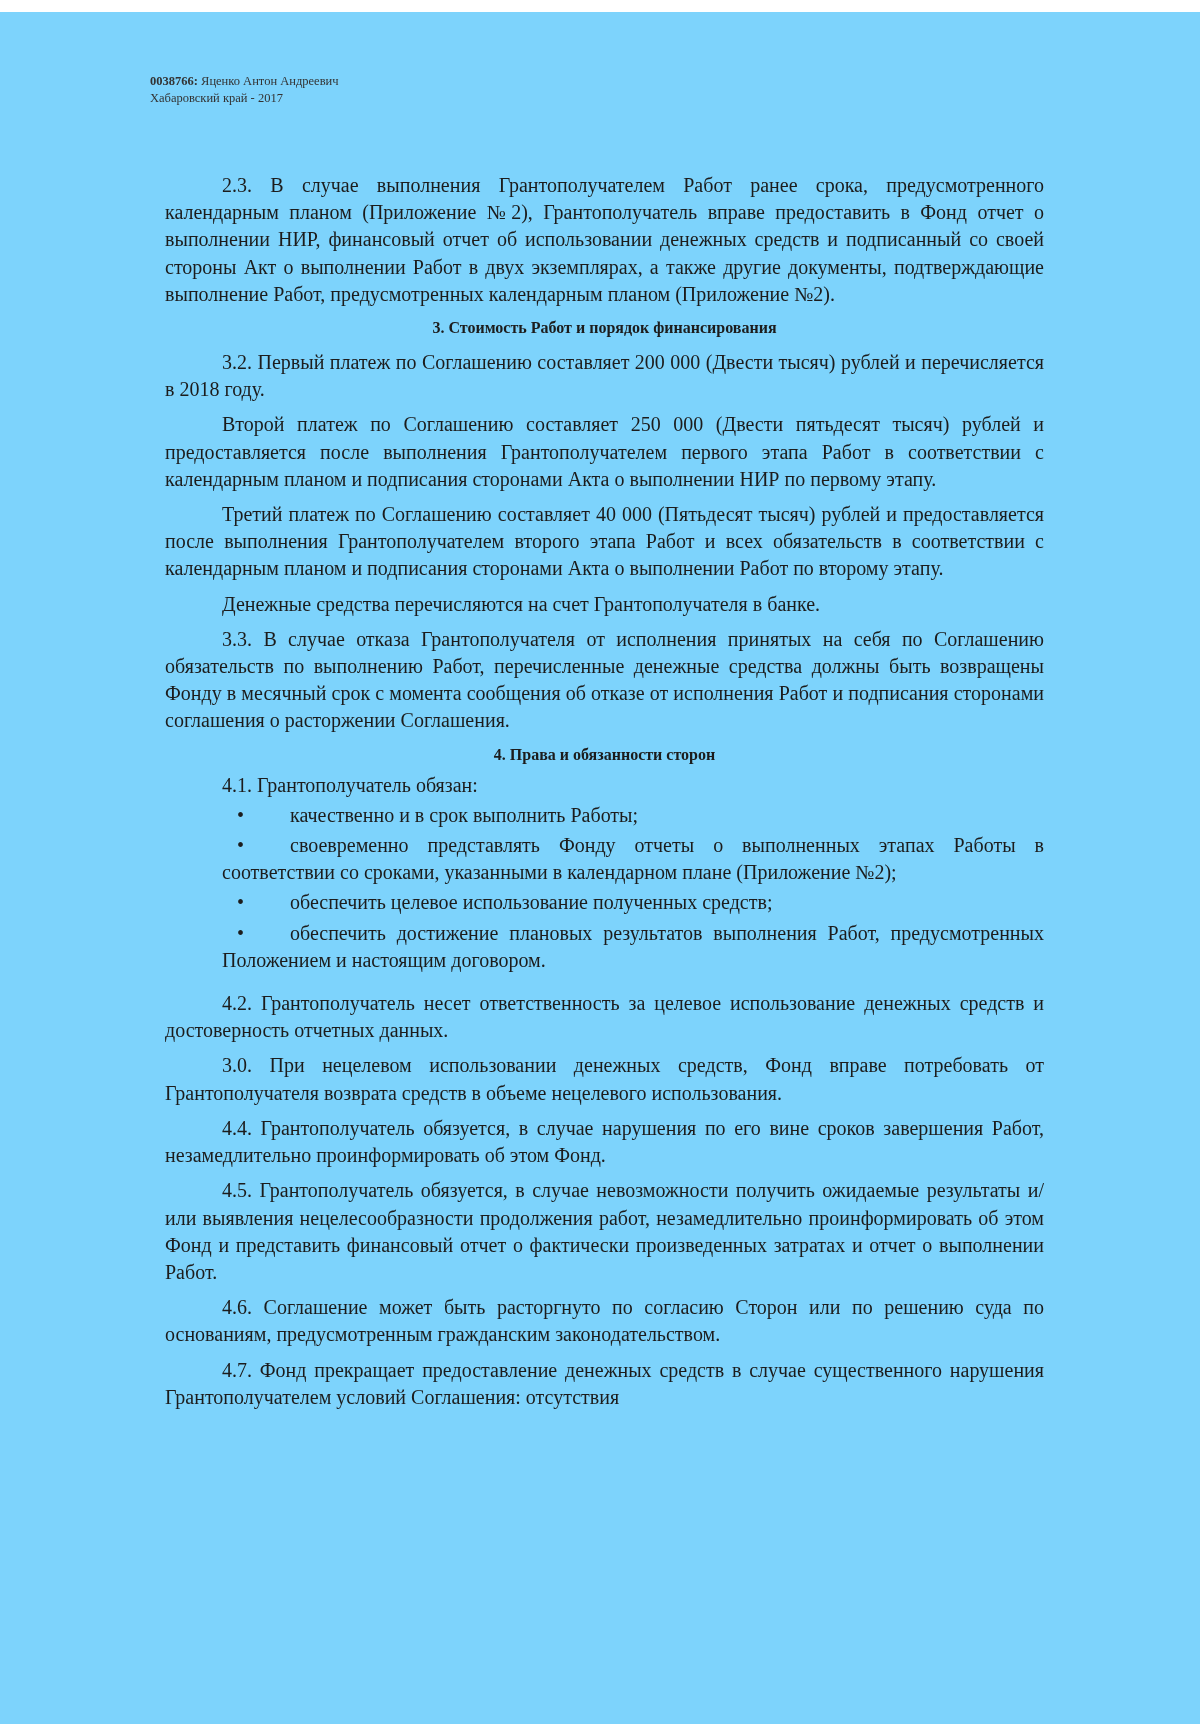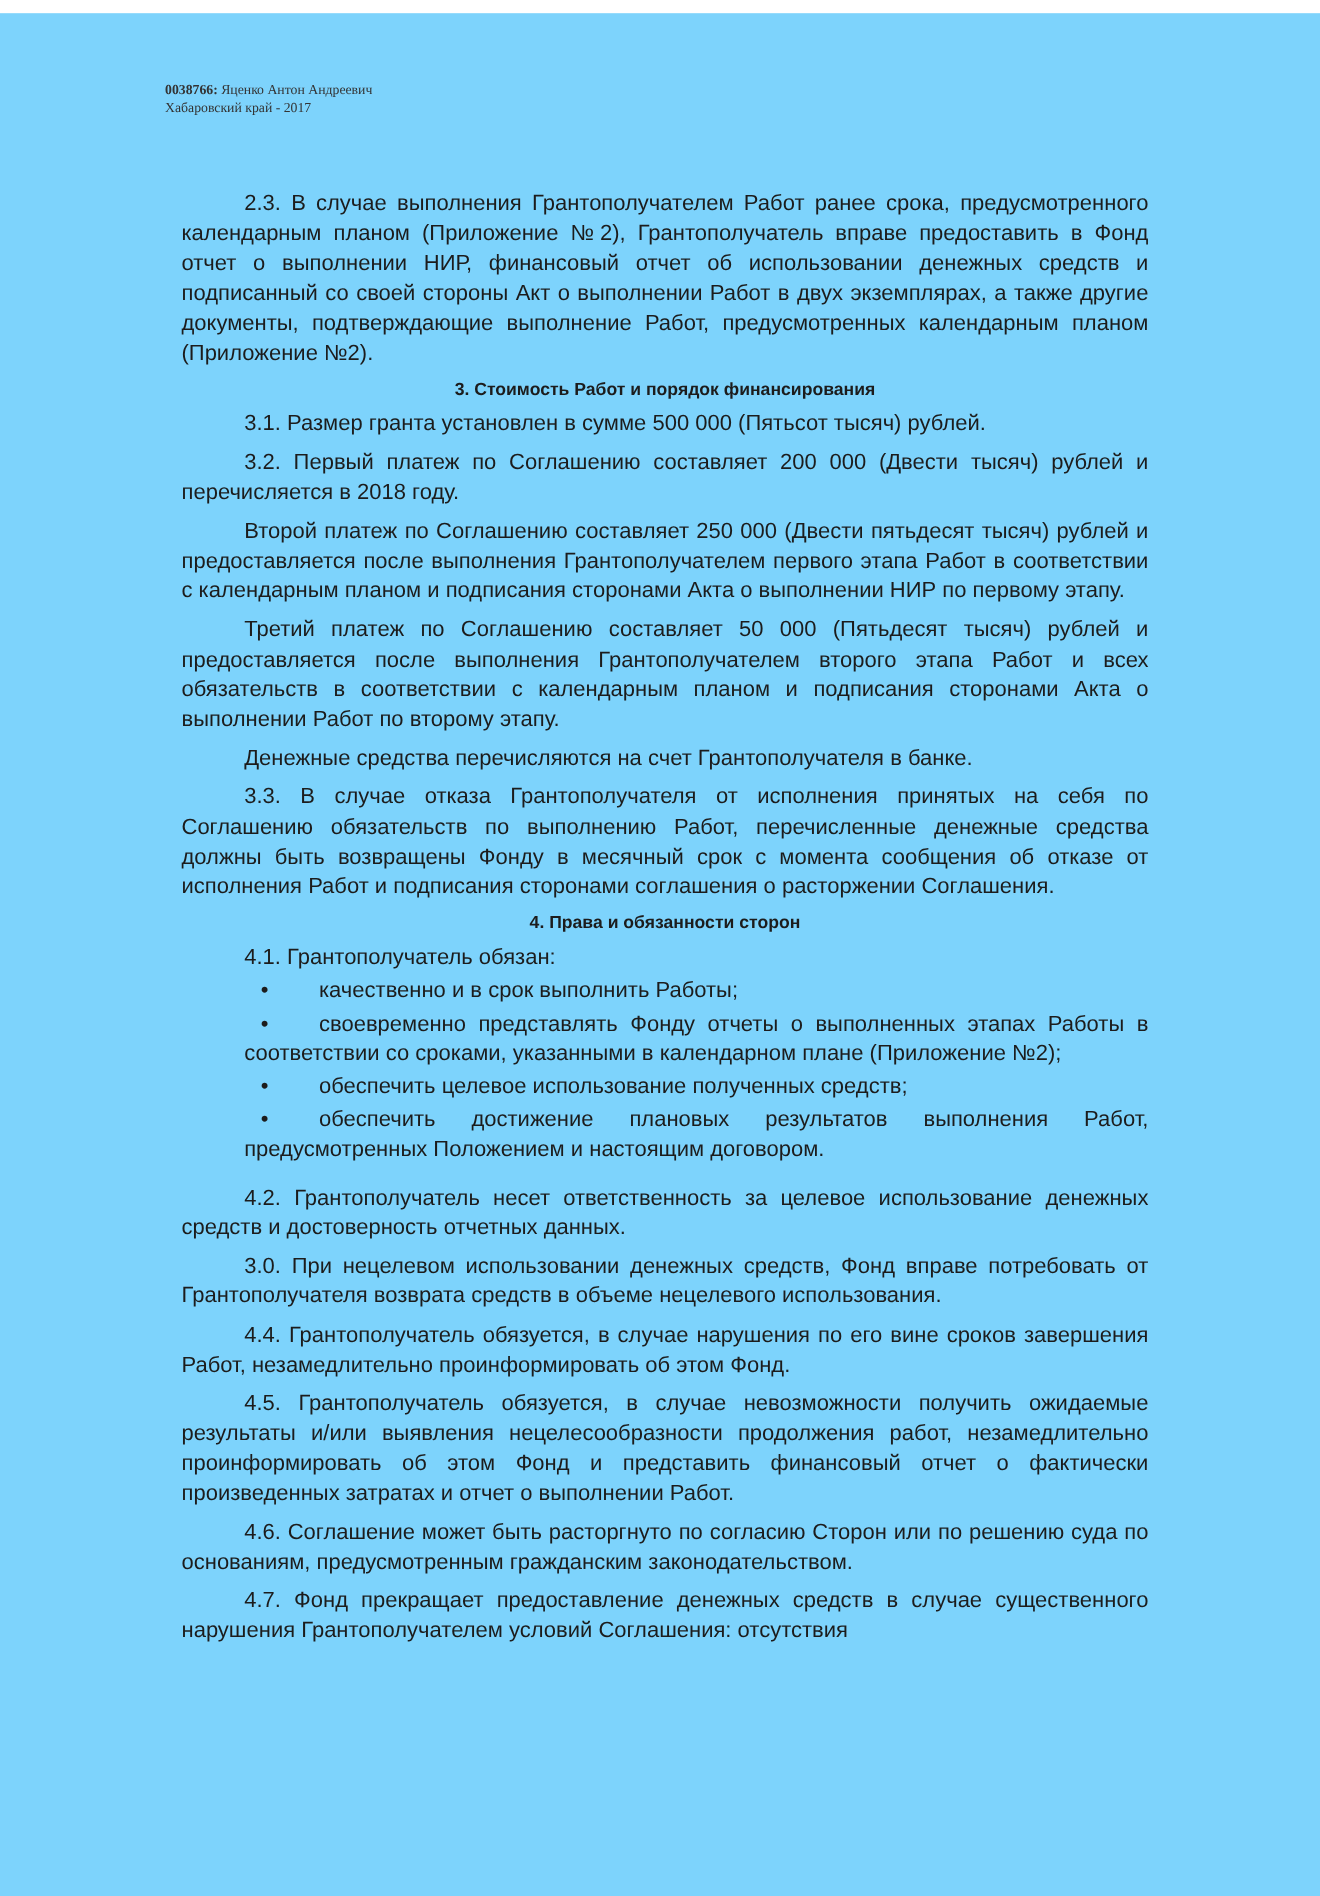--- a/index.html
+++ b/index.html
@@ -1,20 +1,20 @@
 <!DOCTYPE html>
 <html><head>
 <meta charset="utf-8">
 <style>
   html, body { margin: 0; padding: 0; background: #ffffff; }
   body { width: 1200px; height: 1724px; position: relative; overflow: hidden; color: #1a1a1a; }
   .page { position: absolute; left: 0; top: 12px; width: 1200px; height: 1724px; background: #7dd3fc; }
   .header { position: absolute; left: 150px; top: 61px; font-family: "Liberation Serif", serif; font-size: 12.5px; line-height: 17px; color: #333; }
   .header .id { font-weight: bold; }
-  .body-text { position: absolute; left: 165px; top: 160px; width: 879px; font-family: Liberation Sans, sans-serif; font-size: 20px; line-height: 27.2px; color: #1c1c1c; }
+  .body-text { position: absolute; left: 165px; top: 160px; width: 879px; font-family: Liberation Serif, serif; font-size: 20px; line-height: 27.2px; color: #1c1c1c; }
   p { margin: 0; text-align: justify; text-indent: 57px; }
   p.gap { margin-top: 8px; }
   p.gap-sm { margin-top: 16px; }
   h2 { margin: 6px 0 4px 0; font-size: 16px; font-weight: bold; text-align: center; line-height: 27px; }
   .bl { position: relative; padding-left: 57px; margin-top: 3px; }
   .bl .mark { position: absolute; left: 72px; top: 0; }
   .bl .t { display: block; text-indent: 68px; text-align: justify; }
   .bl.wrap .t { text-indent: 68px; }
 </style>
 </head>
@@ -26,24 +26,23 @@
       <span class="id">0038766:</span>
       <span>Яценко Антон Андреевич</span>
     </div>
     <div>Хабаровский край - 2017</div>
   </div>
 
   <div class="body-text">
     <p>2.3. В случае выполнения Грантополучателем Работ ранее срока, предусмотренного календарным планом (Приложение №2), Грантополучатель вправе предоставить в Фонд отчет о выполнении НИР, финансовый отчет об использовании денежных средств и подписанный со своей стороны Акт о выполнении Работ в двух экземплярах, а также другие документы, подтверждающие выполнение Работ, предусмотренных календарным планом (Приложение №2).</p>
 
     <h2>3. Стоимость Работ и порядок финансирования</h2>
-    <p>3.1. Размер гранта установлен в сумме 500 000 (Пятьсот тысяч) рублей.</p>
     <p class="gap">3.2. Первый платеж по Соглашению составляет 200 000 (Двести тысяч) рублей и перечисляется в 2018 году.</p>
     <p class="gap">Второй платеж по Соглашению составляет 250 000 (Двести пятьдесят тысяч) рублей и предоставляется после выполнения Грантополучателем первого этапа Работ в соответствии с календарным планом и подписания сторонами Акта о выполнении НИР по первому этапу.</p>
-    <p class="gap">Третий платеж по Соглашению составляет 50 000 (Пятьдесят тысяч) рублей и предоставляется после выполнения Грантополучателем второго этапа Работ и всех обязательств в соответствии с календарным планом и подписания сторонами Акта о выполнении Работ по второму этапу.</p>
+    <p class="gap">Третий платеж по Соглашению составляет 40 000 (Пятьдесят тысяч) рублей и предоставляется после выполнения Грантополучателем второго этапа Работ и всех обязательств в соответствии с календарным планом и подписания сторонами Акта о выполнении Работ по второму этапу.</p>
     <p class="gap">Денежные средства перечисляются на счет Грантополучателя в банке.</p>
     <p class="gap">3.3. В случае отказа Грантополучателя от исполнения принятых на себя по Соглашению обязательств по выполнению Работ, перечисленные денежные средства должны быть возвращены Фонду в месячный срок с момента сообщения об отказе от исполнения Работ и подписания сторонами соглашения о расторжении Соглашения.</p>
 
     <h2>4. Права и обязанности сторон</h2>
     <p>4.1. Грантополучатель обязан:</p>
 
     <div class="bl">
       <span class="mark">•</span>
       <span class="t">качественно и в срок выполнить Работы;</span>
     </div>

